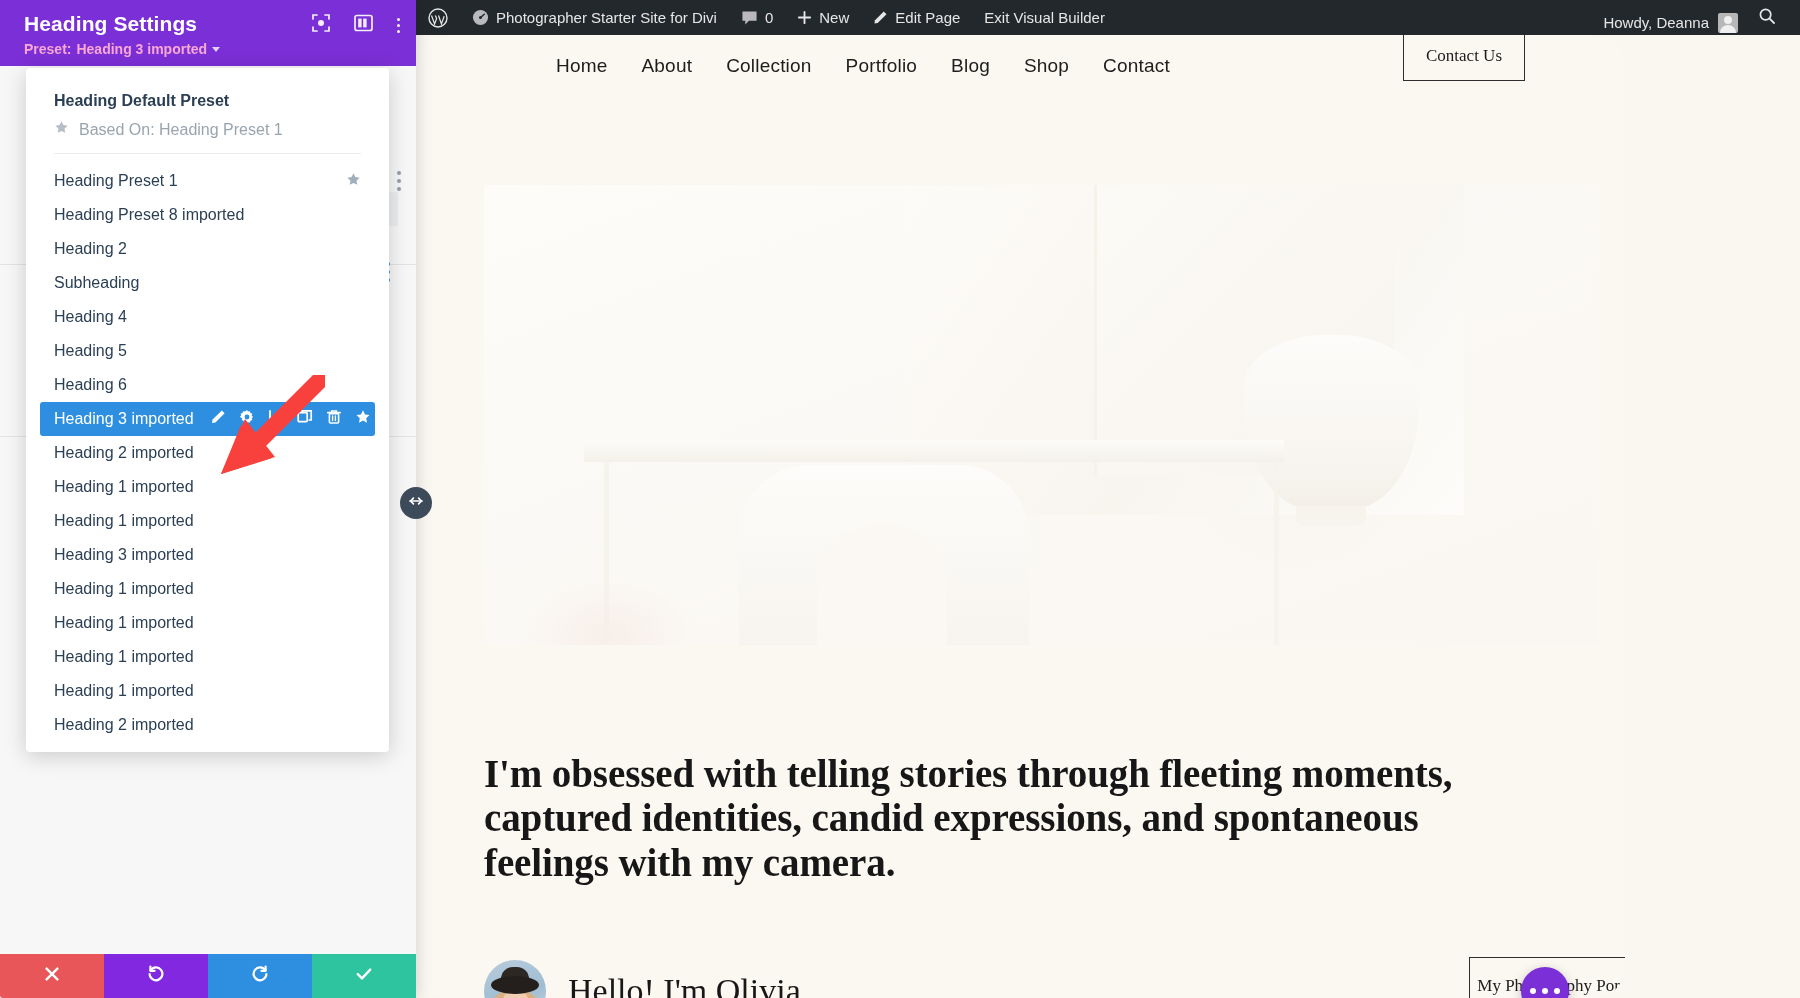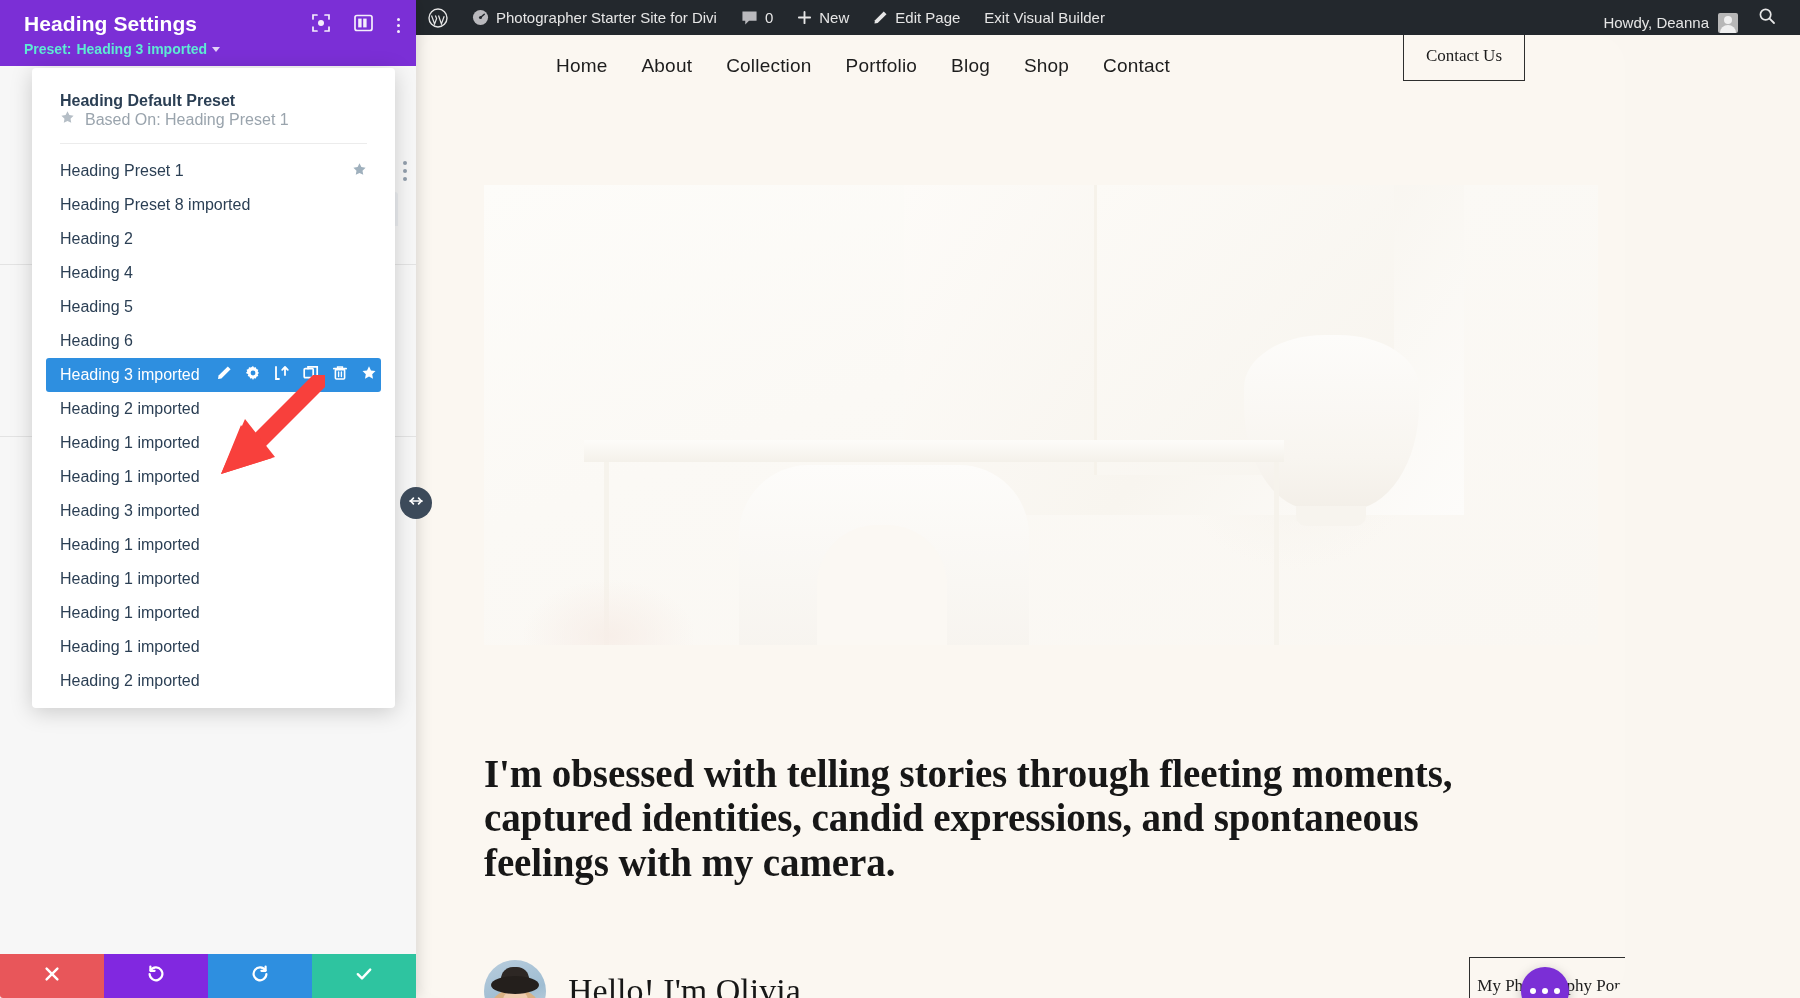--- a/index.html
+++ b/index.html
@@ -104,48 +104,48 @@
 
   
   #settings-panel{
     position:absolute; left:0; top:0; width:416px; height:998px;
     background:#f7f7f7; box-shadow:2px 0 14px rgba(0,0,0,.14); z-index:50;
   }
   #panel-header{
     height:66px; background:#7b2fd6; padding:12px 18px 0 24px; position:relative;
   }
   #panel-title{ color:#fff; font-size:21px; font-weight:bold; letter-spacing:.1px;}
-  #panel-preset-line{ color:#5eead4; font-size:14px; font-weight:bold; margin-top:5px; display:flex; align-items:center; gap:5px; }
+  #panel-preset-line{ color:#f9a8d4; font-size:14px; font-weight:bold; margin-top:5px; display:flex; align-items:center; gap:5px; }
   #panel-preset-line .caret{ width:0;height:0;border-left:4px solid transparent;border-right:4px solid transparent;border-top:5px solid #e4d1f7; display:inline-block; }
   #panel-header-icons{ position:absolute; right:16px; top:14px; display:flex; align-items:center; gap:24px; }
   .ph-icon{ opacity:.92; }
   .kebab{ display:flex; flex-direction:column; gap:3px; align-items:center; }
   .kebab i{ width:3px; height:3px; border-radius:50%; background:#fff; display:block; }
 
   
   #panel-body-bg{ position:absolute; top:66px; left:0; width:416px; height:866px; background:#f7f7f7; }
   #hidden-tab{
     position:absolute; top:126px; right:18px; height:34px; padding:0 10px;
     background:#e9ecef; border-radius:3px 3px 0 0; display:flex; align-items:center;
     font-size:15px; color:#33475b; font-weight:bold; opacity:.85;
   }
   #panel-divider{ position:absolute; top:198px; left:0; width:416px; height:1px; background:#e3e3e3; }
   #panel-divider2{ position:absolute; top:370px; left:0; width:416px; height:1px; background:#e3e3e3; }
   #side-kebab{ position:absolute; top:196px; right:26px; display:flex; flex-direction:column; gap:4px; }
   #side-kebab i{ width:4px;height:4px;border-radius:50%;background:#2e8fe0;display:block;}
 
   
   #preset-dropdown{
-    position:absolute; left:32px; top:68px; width:363px; max-height:792px;
+    position:absolute; left:26px; top:68px; width:363px; max-height:792px;
     background:#fff; border-radius:4px; box-shadow:0 4px 22px rgba(0,0,0,.18);
     padding:14px 0 10px 0; z-index:60;
   }
   .pd-default{ padding:10px 28px 4px 28px; }
   .pd-default-title{ font-size:16px; color:#2b3f54; font-weight:bold; }
-  .pd-default-sub{ display:flex; align-items:center; gap:10px; font-size:16px; color:#9aa4ad; }
+  .pd-default-sub{ display:flex; align-items:center; gap:10px; margin-top:10px; font-size:16px; color:#9aa4ad; }
   .pd-sep{ height:1px; background:#ececec; margin:14px 0 6px 0; }
   .pd-list{ padding:0 14px; }
   .pd-item{
     height:34px; display:flex; align-items:center; padding:0 14px;
     font-size:16px; color:#2b3f54; border-radius:3px; position:relative;
   }
   .pd-item .pd-label{ white-space:nowrap; }
   .pd-item .pd-star{ margin-left:auto; }
   .pd-item.selected{ background:#2e8fe0; color:#fff; }
   .pd-item.selected .pd-actions{ display:flex; align-items:center; gap:13px; margin-left:16px; }
@@ -357,20 +357,23 @@
           <i></i>
           <i></i>
         </span>
       </div>
 
       <div class="pd-item">
         <span class="pd-label">Heading Preset 8 imported</span>
       </div>
       <div class="pd-item">
         <span class="pd-label">Heading 2</span>
+      </div>
+      <div class="pd-item">
+        <span class="pd-label">Subheading</span>
       </div>
       <div class="pd-item">
         <span class="pd-label">Heading 4</span>
       </div>
       <div class="pd-item">
         <span class="pd-label">Heading 5</span>
       </div>
       <div class="pd-item">
         <span class="pd-label">Heading 6</span>
       </div>

